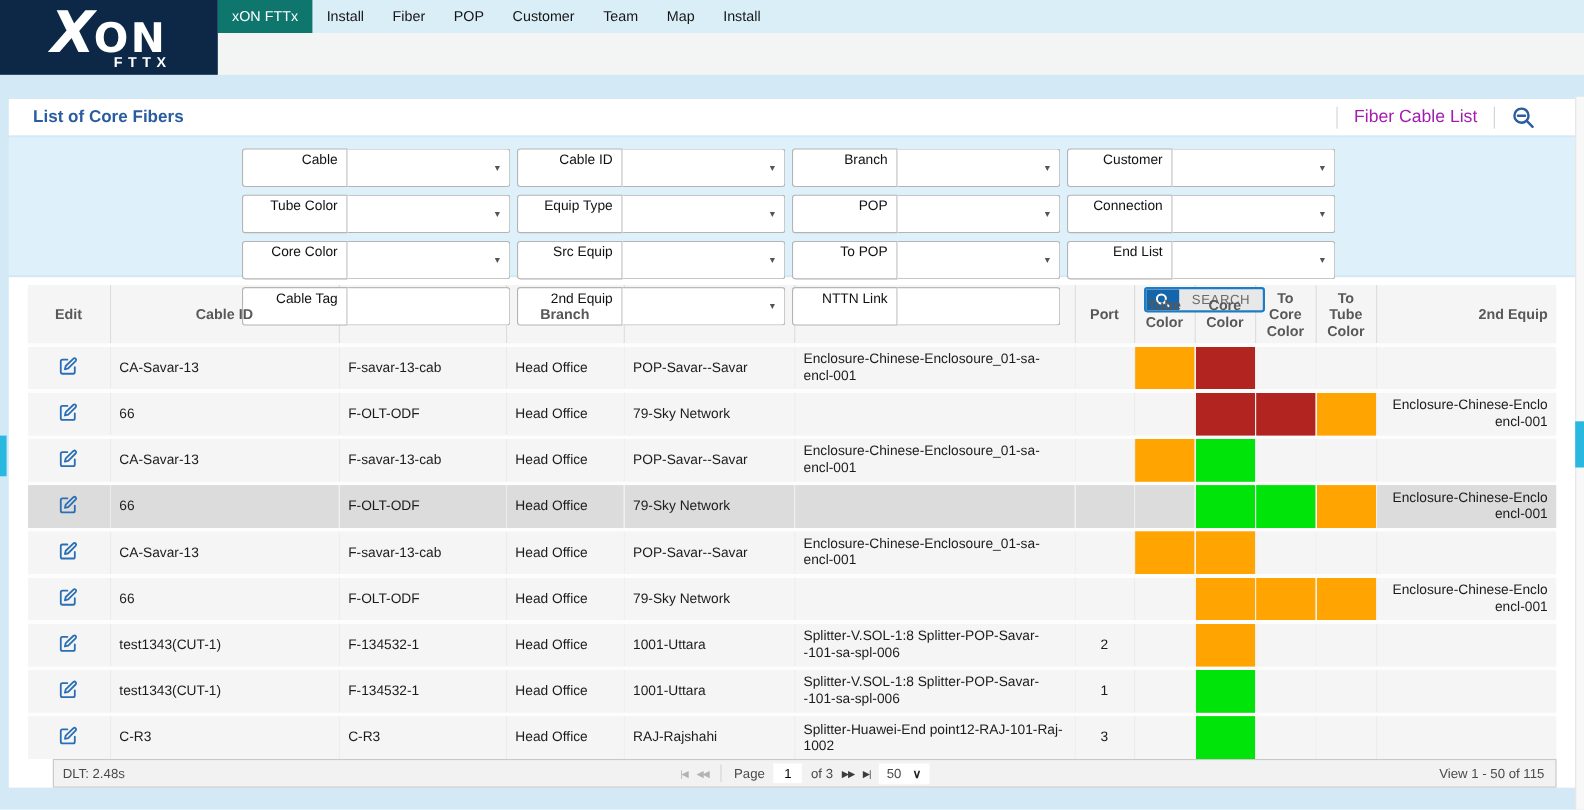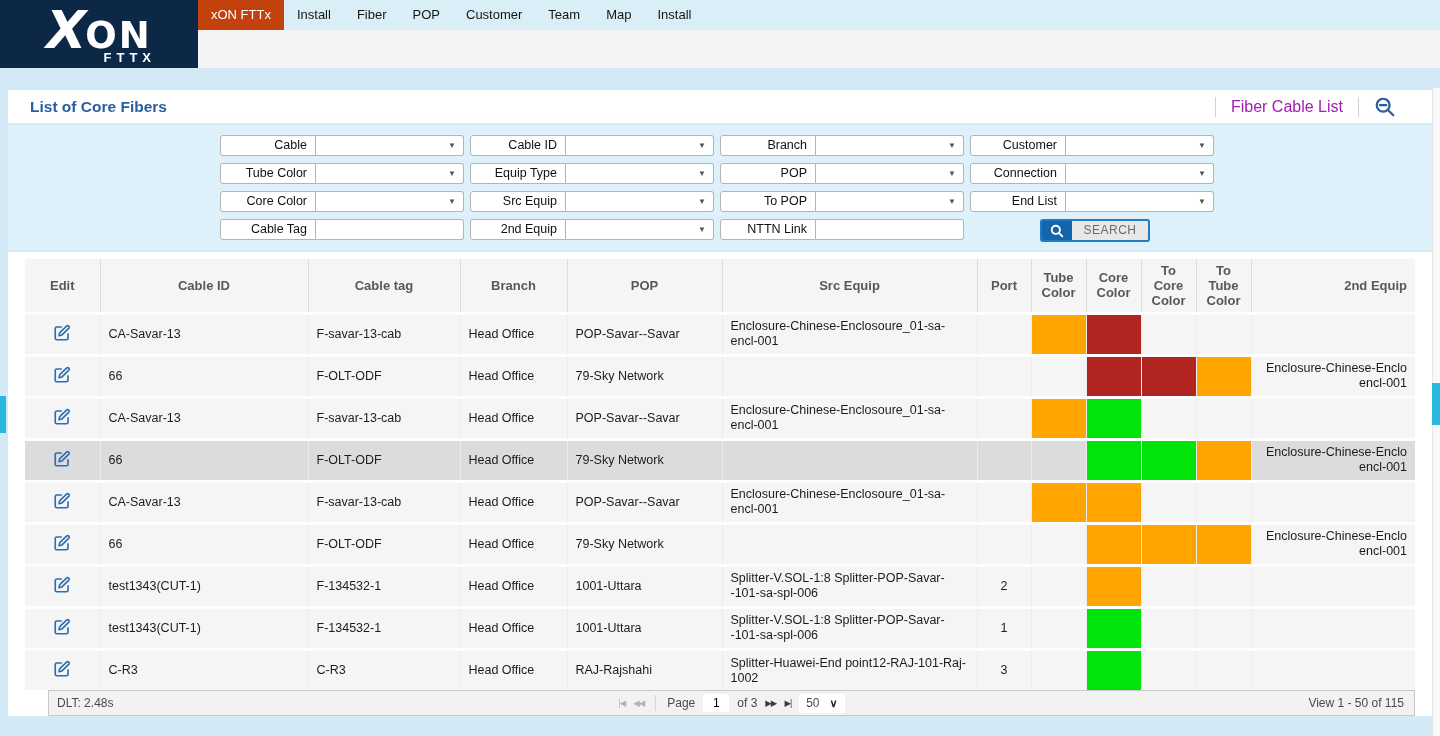--- a/index.html
+++ b/index.html
@@ -17,39 +17,39 @@
   .nav-row { position:absolute; left:198px; right:0; top:0; height:30px; background:#daeef8; display:flex; align-items:stretch; }
   .subbar  { position:absolute; left:198px; right:0; top:30px; height:38px; background:#f3f4f4; }
   .logo { position:absolute; left:0; top:0; width:198px; height:68px; background:#0d2847; z-index:2; cursor:pointer; }
   .logo-main { display:flex; align-items:baseline; justify-content:center; margin-top:4px; color:#fff; font-weight:bold; font-family:"DejaVu Sans", sans-serif; }
   .logo-x  { font-size:52px; line-height:1; font-style:italic; margin-right:-1px; }
   .logo-on { font-size:37px; letter-spacing:2px; }
   .logo-sub { color:#fff; font-size:13px; letter-spacing:5px; text-align:right; padding-right:42px; margin-top:-7px; font-weight:bold; }
 
   .menu { display:flex; }
   .menu-item { line-height:30px; padding:0 13px; font-size:13px; color:#151515; cursor:pointer; text-decoration:none; }
-  .menu-item.active { background:#c2410c; color:#fff; }
+  .menu-item.active { background:#0f766e; color:#fff; }
 
   .nav-right { margin-left:auto; display:flex; align-items:center; gap:27px; padding-right:24px; }
   .nav-icon { display:flex; align-items:center; cursor:pointer; }
   .admin-label { font-size:13px; color:#111; cursor:pointer; }
 
   
   main { padding:0 8px; }
 
   .title-strip { margin-top:22px; height:33px; background:#fff; display:flex; align-items:center; padding:0 36px 0 22px; }
   .page-title { font-size:15.5px; color:#2a5d9f; font-weight:bold; }
   .title-right { margin-left:auto; display:flex; align-items:center; }
   .vsep { width:1px; height:20px; background:#d2d2d2; margin:0 15px; }
   .fiber-link { font-size:16px; color:#a21caf; text-decoration:none; cursor:pointer; }
 
   
   .filter-panel { margin-top:2px; background:#def1fb; height:125px; padding:10px 0 0 212px; }
   .filter-grid { display:grid; grid-template-columns:repeat(4,244px); column-gap:6px; row-gap:7px; }
-  .filter-ctl { display:flex; height:21px; }
+  .filter-ctl { display:flex; height:35px; }
   .f-label { width:96px; background:#fff; border:1px solid #b4b4b4; border-radius:3px 0 0 3px; font-size:12.5px; color:#111; text-align:right; padding:0 8px; line-height:19px; white-space:nowrap; }
   .f-field { flex:1; background:#fff; border:1px solid #b4b4b4; border-left:none; border-radius:0 3px 3px 0; position:relative; cursor:pointer; }
   .f-arrow { position:absolute; right:7px; top:50%; transform:translateY(-52%); font-size:8px; color:#555; }
 
   .search-cell { display:flex; }
   .search-btn { margin-left:70px; width:110px; height:23px; border:2px solid #1d7cc4; border-radius:3px; display:flex; background:#e8e8e8; overflow:hidden; cursor:pointer; padding:0; }
   .search-btn .icon-box { width:30px; background:#1565ab; display:flex; align-items:center; justify-content:center; }
   .search-btn .lbl { flex:1; text-align:center; font-size:12px; color:#6b6b6b; line-height:19px; letter-spacing:.5px; font-family:"Liberation Sans", sans-serif; }
 
   

